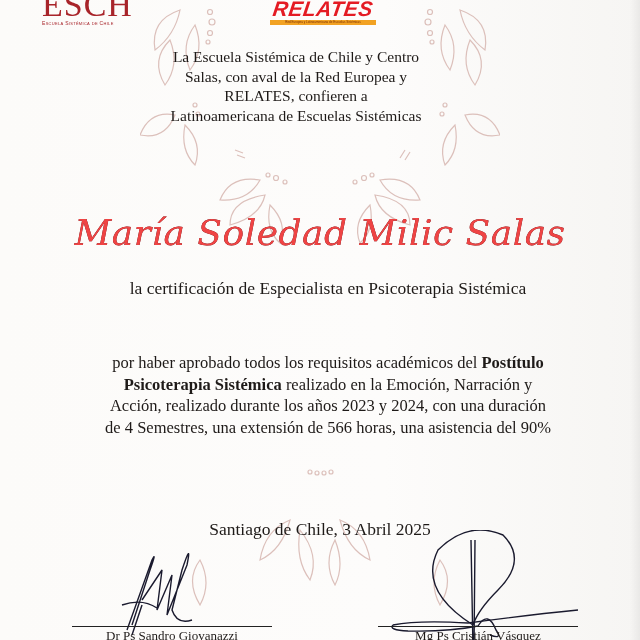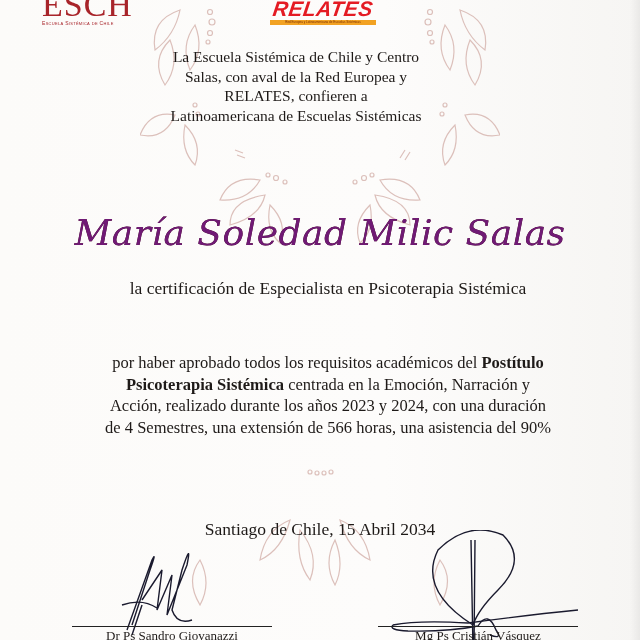--- a/index.html
+++ b/index.html
@@ -23,21 +23,21 @@
 
   
   .relates-logo { position:absolute; left:269px; top:-2px; width:108px; text-align:center; }
   .relates-word { font-family: "Liberation Sans", sans-serif; font-weight: 900; font-size: 21px; color:#e41b23; letter-spacing: 0.5px; line-height: 22px; transform: skewX(-8deg); font-style: italic; }
   .relates-bar { margin: 0 auto; width: 106px; height: 5px; background:#f2a223; font-size: 3px; color:#7a2c00; line-height:5px; overflow:hidden; white-space:nowrap; font-family:"Liberation Sans", sans-serif; }
 
   .intro { position:absolute; left:0; width:592px; top:47px; text-align:center; font-size:15.5px; line-height:19.5px; }
   .intro div { white-space: nowrap; }
 
   .recipient { position:absolute; left:0; width:640px; top:212px; text-align:center;
-    font-family: "DejaVu Serif", serif; font-style: italic; font-size: 36px; color:#701a75; letter-spacing: 0.5px;
+    font-family: "DejaVu Serif", serif; font-style: italic; font-size: 36px; color:#ef4444; letter-spacing: 0.5px;
     text-shadow: 0 0 0.5px #3a0a10; }
 
   .cert-line { position:absolute; left:8px; width:640px; top:278px; text-align:center; font-size:17.5px; }
 
   .body-text { position:absolute; left:8px; width:640px; top:352px; text-align:center; font-size:16.5px; line-height:21.5px; }
   .body-text div { white-space: nowrap; }
   .body-text b { font-weight: bold; }
 
   .place-date { position:absolute; left:0; width:640px; top:519px; text-align:center; font-size:17.5px; }
 
@@ -126,26 +126,26 @@
   <div>RELATES, confieren a</div>
   <div>Latinoamericana de Escuelas Sistémicas</div>
 </div>
 
 <div class="recipient">María Soledad Milic Salas</div>
 
 <div class="cert-line">la certificación de Especialista en Psicoterapia Sistémica</div>
 
 <div class="body-text">
   <div><span>por haber aprobado todos los requisitos académicos del </span><b>Postítulo</b></div>
-  <div><b>Psicoterapia Sistémica</b><span> centrada en la Emoción, Narración y</span></div>
+  <div><b>Psicoterapia Sistémica</b><span> realizado en la Emoción, Narración y</span></div>
   <div>Acción, realizado durante los años 2023 y 2024, con una duración</div>
   <div>de 4 Semestres, una extensión de 566 horas, una asistencia del 90%</div>
 </div>
 
-<div class="place-date">Santiago de Chile, 15 Abril 2034</div>
+<div class="place-date">Santiago de Chile, 3 Abril 2025</div>
 
 <div class="sig-block left">
   <svg class="signature" width="200" height="110" viewBox="0 0 200 110" fill="none" stroke="#1a1a2e" stroke-width="1.4">
     <path d="M55 100 L80 30 Q85 20 78 40 L60 95 M70 70 L90 40 L85 80 L100 45 L95 85 L115 35 Q120 10 110 40 L100 80 Q105 95 120 90"></path>
     <path d="M50 75 Q70 68 85 78"></path>
     <path d="M60 105 L70 75"></path>
   </svg>
   <div class="sig-line"></div>
   <div class="sig-name">Dr Ps Sandro Giovanazzi</div>
 </div>

